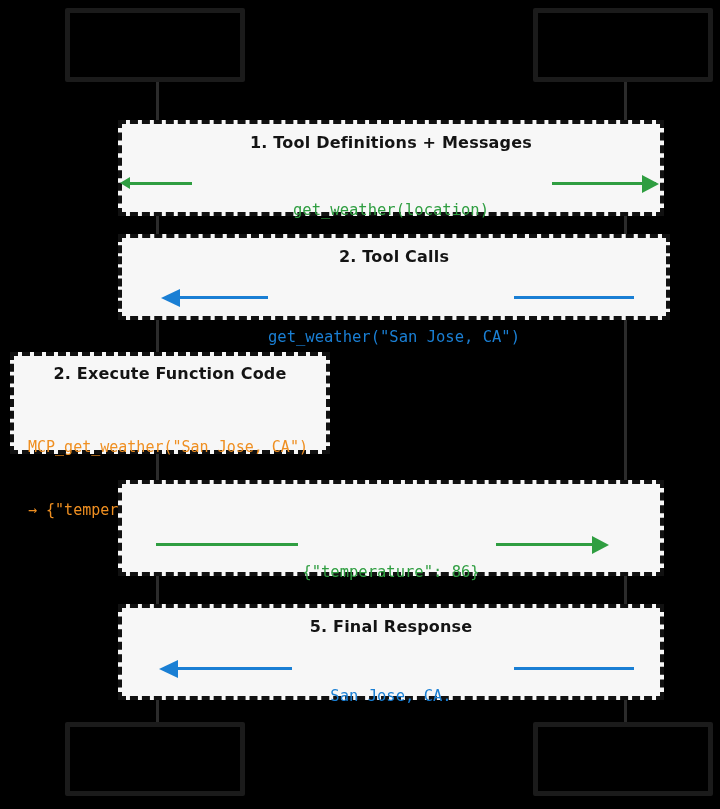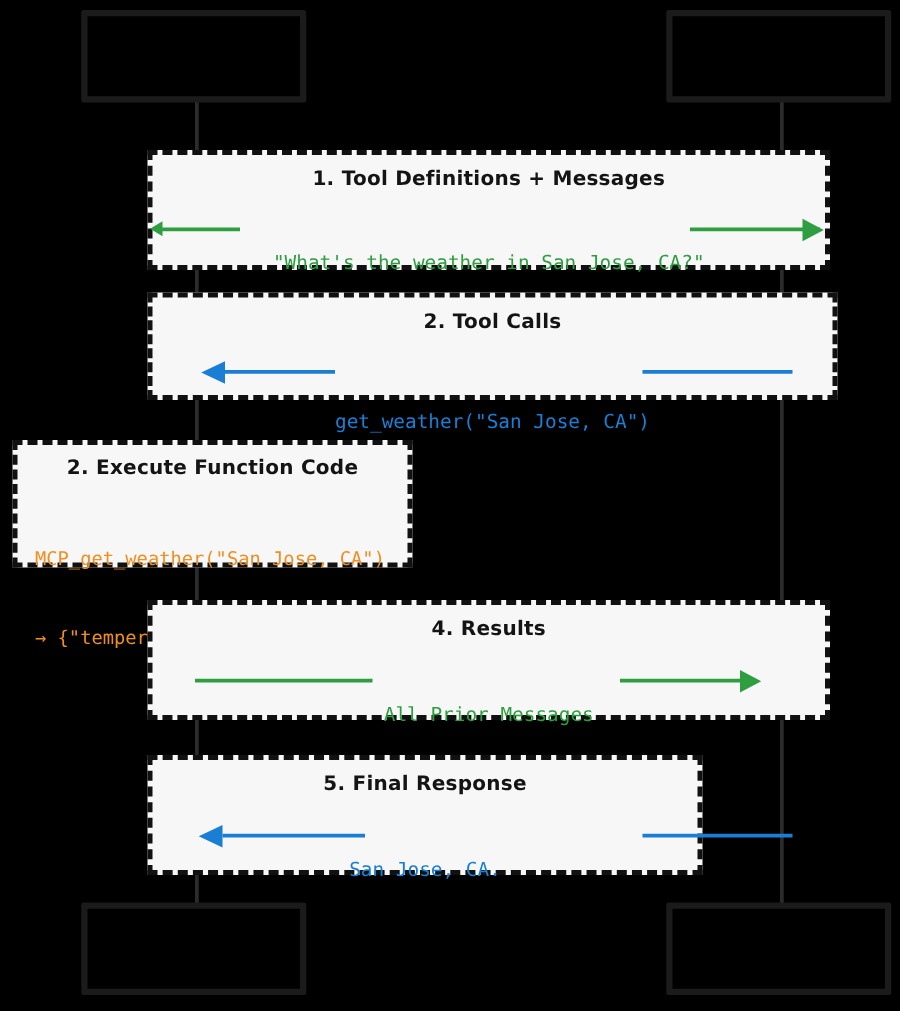--- a/index.html
+++ b/index.html
@@ -120,20 +120,21 @@
 
 <div class="step" style="left:118px; top:120px; width:546px; height:96px;">
   <div class="step-title" style="top:9px;">1. Tool Definitions + Messages</div>
 
   <div class="rule green" style="left:6px; top:58px; width:64px;"></div>
   <div class="rule green" style="left:430px; top:58px; width:104px;"></div>
   <div class="head left green small" style="left:-2px; top:53px;"></div>
   <div class="head right green" style="left:520px; top:50.5px;"></div>
 
   <div class="step-body green" style="left:0; right:0; top:36px;">
+    <div>get_weather(location)</div>
     <div>"What's the weather in San Jose, CA?"</div>
   </div>
 </div>
 
 <div class="step" style="left:118px; top:234px; width:552px; height:86px;">
   <div class="step-title" style="top:9px;">2. Tool Calls</div>
 
   <div class="rule blue" style="left:58px; top:58px; width:88px;"></div>
   <div class="rule blue" style="left:392px; top:58px; width:120px;"></div>
   <div class="head left blue" style="left:39px; top:50.5px;"></div>
@@ -146,33 +147,31 @@
 <div class="step" style="left:10px; top:352px; width:320px; height:102px;">
   <div class="step-title" style="top:8px;">2. Execute Function Code</div>
 
   <div class="code-left orange" style="left:14px; top:39px;">
     <div>MCP_get_weather("San Jose, CA")</div>
     <div>→ {"temperature": 86}</div>
   </div>
 </div>
 
 <div class="step" style="left:118px; top:480px; width:546px; height:96px;">
-  <div class="step-title" style="top:9px;">4. Results</div>
 
   <div class="rule green" style="left:34px; top:59px; width:142px;"></div>
   <div class="rule green" style="left:374px; top:59px; width:108px;"></div>
   <div class="head right green" style="left:470px; top:51.5px;"></div>
 
   <div class="step-body green" style="left:0; right:0; top:38px;">
-    <div>All Prior Messages</div>
     <div>{"temperature": 86}</div>
   </div>
 </div>
 
-<div class="step" style="left:118px; top:604px; width:444px; height:96px;">
+<div class="step" style="left:118px; top:604px; width:546px; height:96px;">
   <div class="step-title" style="top:9px;">5. Final Response</div>
 
   <div class="rule blue" style="left:56px; top:59px; width:114px;"></div>
   <div class="rule blue" style="left:392px; top:59px; width:120px;"></div>
   <div class="head left blue" style="left:37px; top:51.5px;"></div>
 
   <div class="step-body blue" style="left:0; right:0; top:38px;">
     <div>San Jose, CA.</div>
   </div>
 </div>

